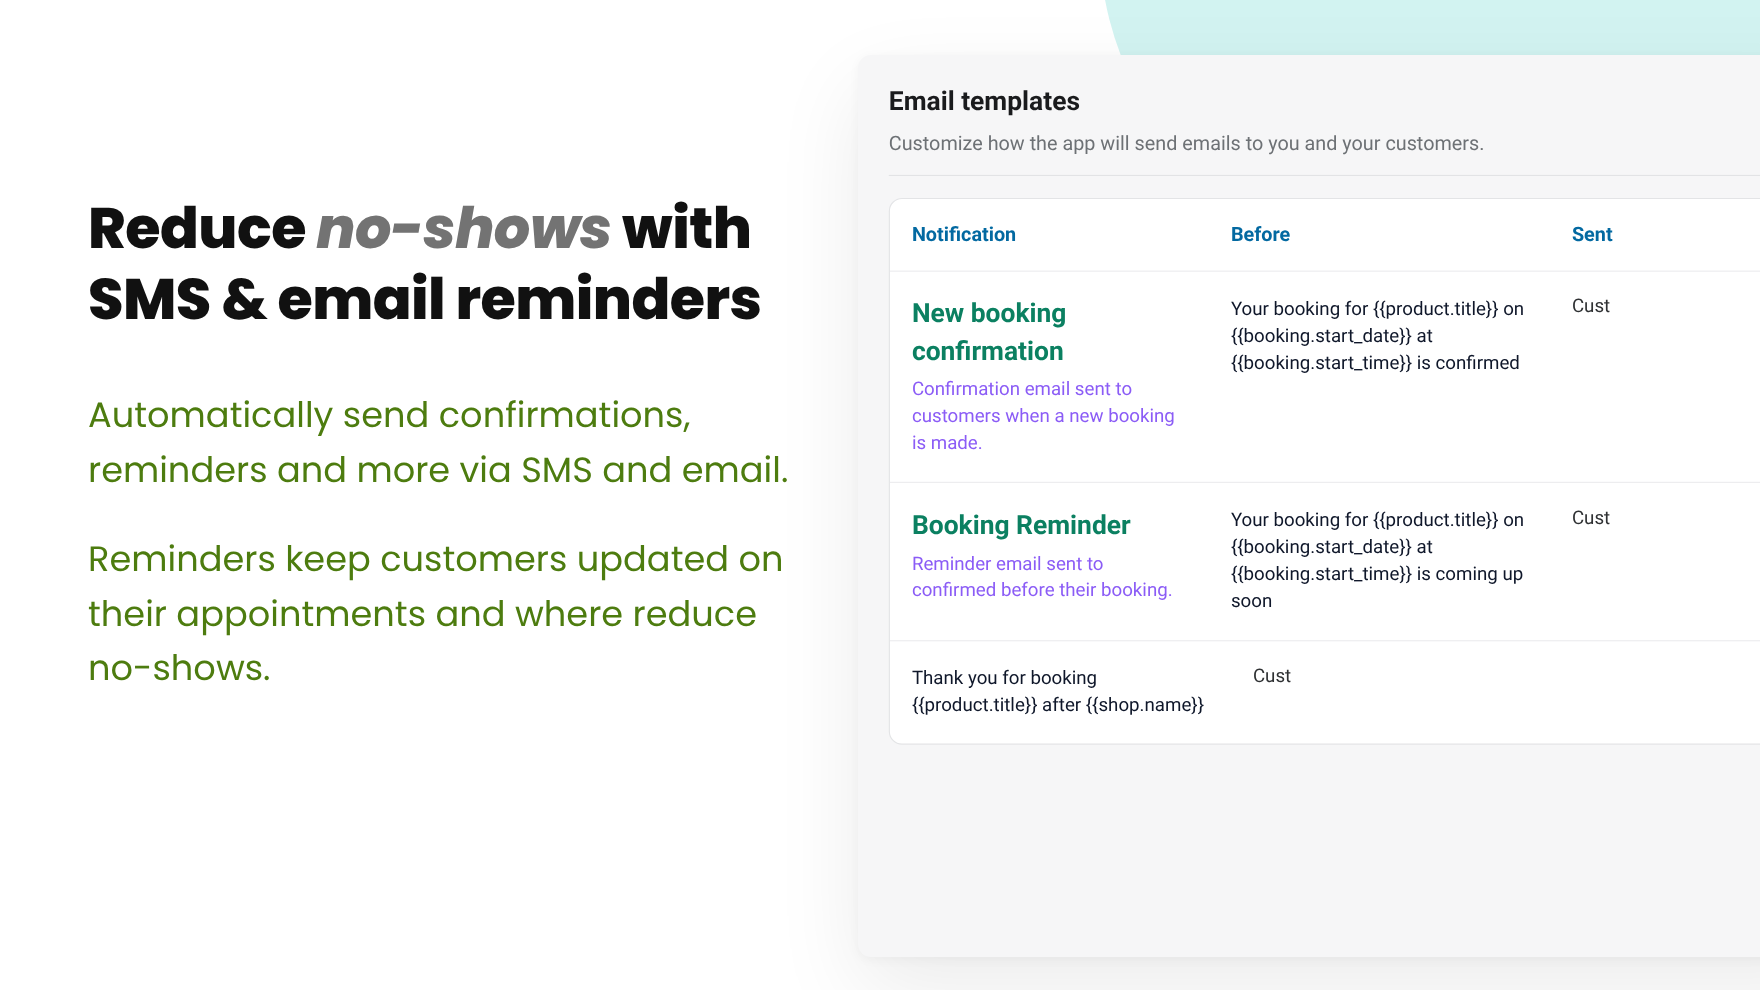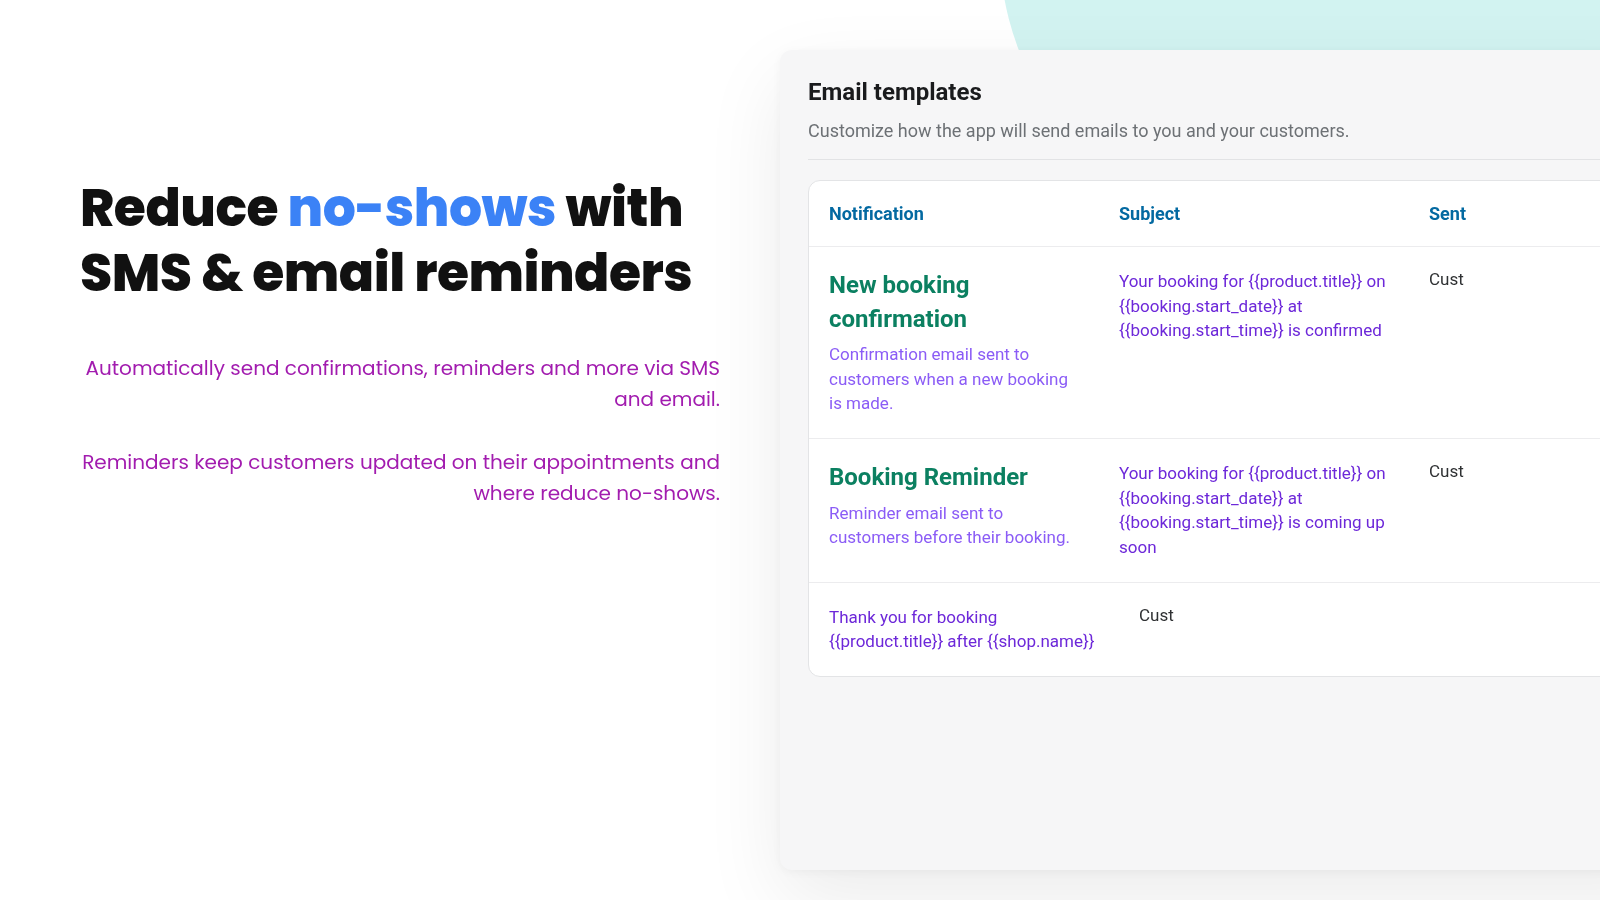--- a/index.html
+++ b/index.html
@@ -25,29 +25,28 @@
     z-index: 2;
   }
   .headline {
     font-family: "Poppins", -apple-system, BlinkMacSystemFont, "Segoe UI", Roboto, sans-serif;
     font-weight: 800;
     font-size: 52px;
     line-height: 1.25;
     color: #111111;
     letter-spacing: -0.5px;
   }
-  .headline .accent { color: #3b82f6; }
+  .headline .accent { color: #737373; font-style: italic; }
   .para {
     margin-top: 48px;
     font-family: "Poppins", -apple-system, BlinkMacSystemFont, "Segoe UI", Roboto, sans-serif;
-    font-size: 20px;
+    font-size: 32px;
     line-height: 1.55;
-    color: #a21caf;
+    color: #4d7c0f;
     font-weight: 400;
-    text-align: right;
   }
   .para + .para { margin-top: 32px; }
 
   .panel {
     position: absolute;
     left: 780px;
     top: 50px;
     width: 900px;
     height: 820px;
     background: #f6f6f7;
@@ -78,21 +77,21 @@
   .row { display: flex; border-top: 1px solid #ececee; }
   .row:first-child { border-top: none; }
   .cell { padding: 22px 20px; }
   .col-notif { width: 290px; flex: 0 0 290px; }
   .col-subject { width: 310px; flex: 0 0 310px; }
   .col-sent { width: 240px; flex: 0 0 240px; }
 
   .th { font-weight: 700; font-size: 18px; color: #0369a1; }
   .notif-title { color: #0b8061; font-weight: 700; font-size: 24px; line-height: 1.4; }
   .notif-desc { margin-top: 6px; color: #8b5cf6; font-size: 17px; line-height: 1.45; }
-  .subj { color: #6d28d9; font-size: 17px; line-height: 1.45; }
+  .subj { color: #0f172a; font-size: 17px; line-height: 1.45; }
   .sent { color: #2f3133; font-size: 17px; }
 </style>
 </head>
 <body>
 
 <div class="decor"></div>
 
 <div class="left">
   <h1 class="headline">
     <span>Reduce </span><span class="accent">no-shows</span><span> with SMS &amp; email reminders</span>
@@ -102,37 +101,37 @@
 </div>
 
 <div class="panel">
   <div class="panel-title">Email templates</div>
   <div class="panel-sub">Customize how the app will send emails to you and your customers.</div>
   <div class="hr"></div>
 
   <div class="table">
     <div class="row">
       <div class="cell col-notif th">Notification</div>
-      <div class="cell col-subject th">Subject</div>
+      <div class="cell col-subject th">Before</div>
       <div class="cell col-sent th">Sent</div>
     </div>
 
     <div class="row">
       <div class="cell col-notif">
         <div class="notif-title">New booking confirmation</div>
         <div class="notif-desc">Confirmation email sent to customers when a new booking is made.</div>
       </div>
       <div class="cell col-subject subj">Your booking for {{product.title}} on {{booking.start_date}} at {{booking.start_time}} is confirmed</div>
       <div class="cell col-sent sent">Cust</div>
     </div>
 
     <div class="row">
       <div class="cell col-notif">
         <div class="notif-title">Booking Reminder</div>
-        <div class="notif-desc">Reminder email sent to customers before their booking.</div>
+        <div class="notif-desc">Reminder email sent to confirmed before their booking.</div>
       </div>
       <div class="cell col-subject subj">Your booking for {{product.title}} on {{booking.start_date}} at {{booking.start_time}} is coming up soon</div>
       <div class="cell col-sent sent">Cust</div>
     </div>
 
     <div class="row">
       <div class="cell col-subject subj">Thank you for booking {{product.title}} after {{shop.name}}</div>
       <div class="cell col-sent sent">Cust</div>
     </div>
   </div>

